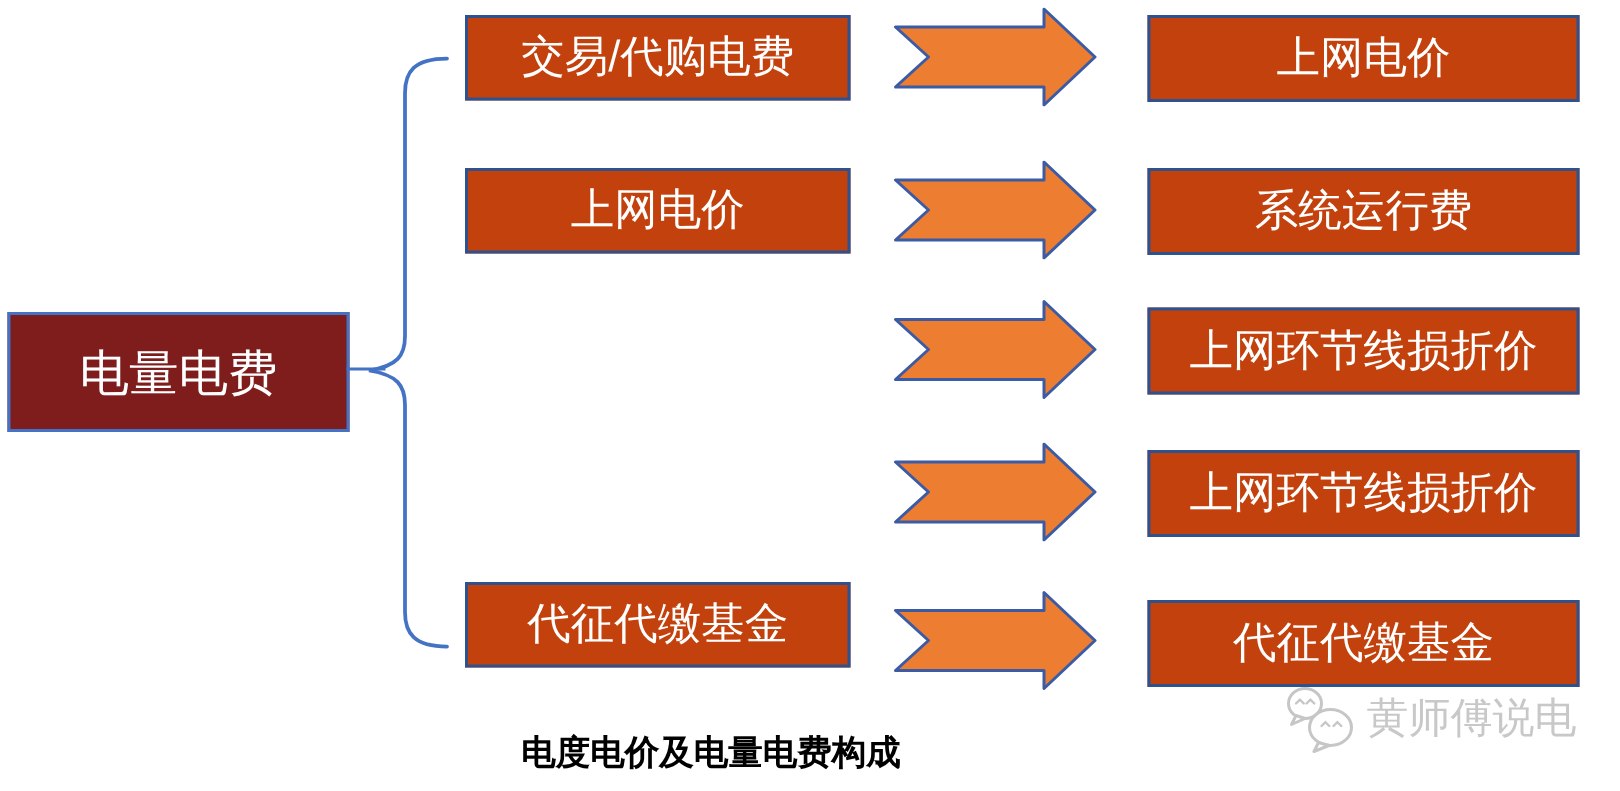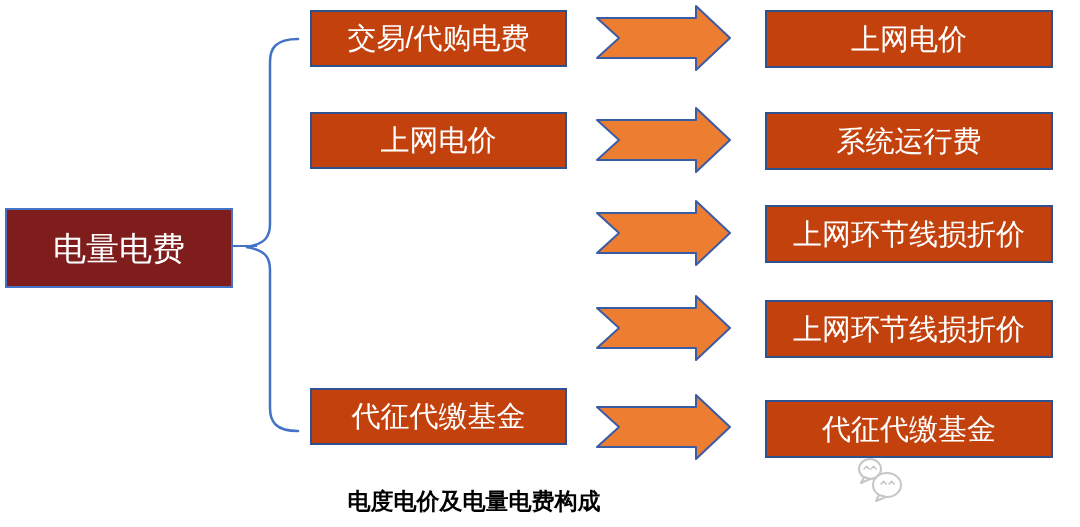--- a/index.html
+++ b/index.html
@@ -103,15 +103,16 @@
         <ellipse cx="31" cy="29" rx="14" ry="12"></ellipse>
         <path d="M23,39 L20,45 L30,41 Z" stroke-linejoin="round"></path>
       </g>
       <g fill="none" stroke="#c6c6c6" stroke-width="1.6" stroke-linecap="round">
         <path d="M8,13 l2.6,-2.6 l2.6,2.6"></path>
         <path d="M15,13 l2.6,-2.6 l2.6,2.6"></path>
         <path d="M25,28 l2.6,-2.6 l2.6,2.6"></path>
         <path d="M33,28 l2.6,-2.6 l2.6,2.6"></path>
       </g>
     </svg>
+    <span>黄师傅说电</span>
   </div>
 
 </div>
 
 </body></html>

